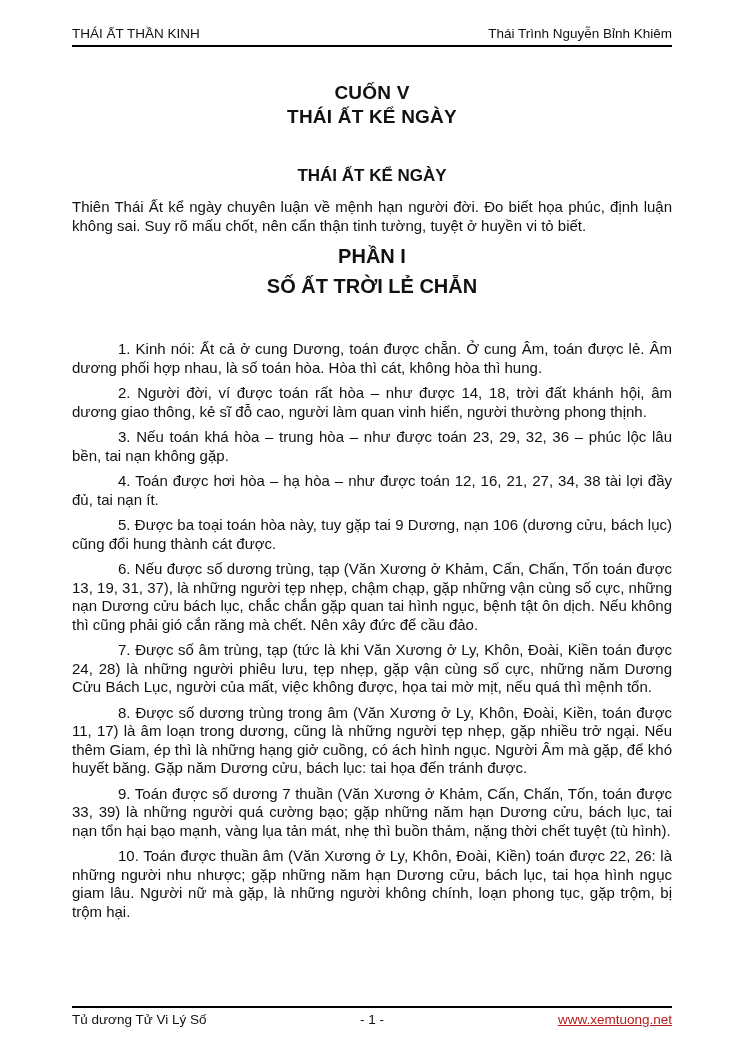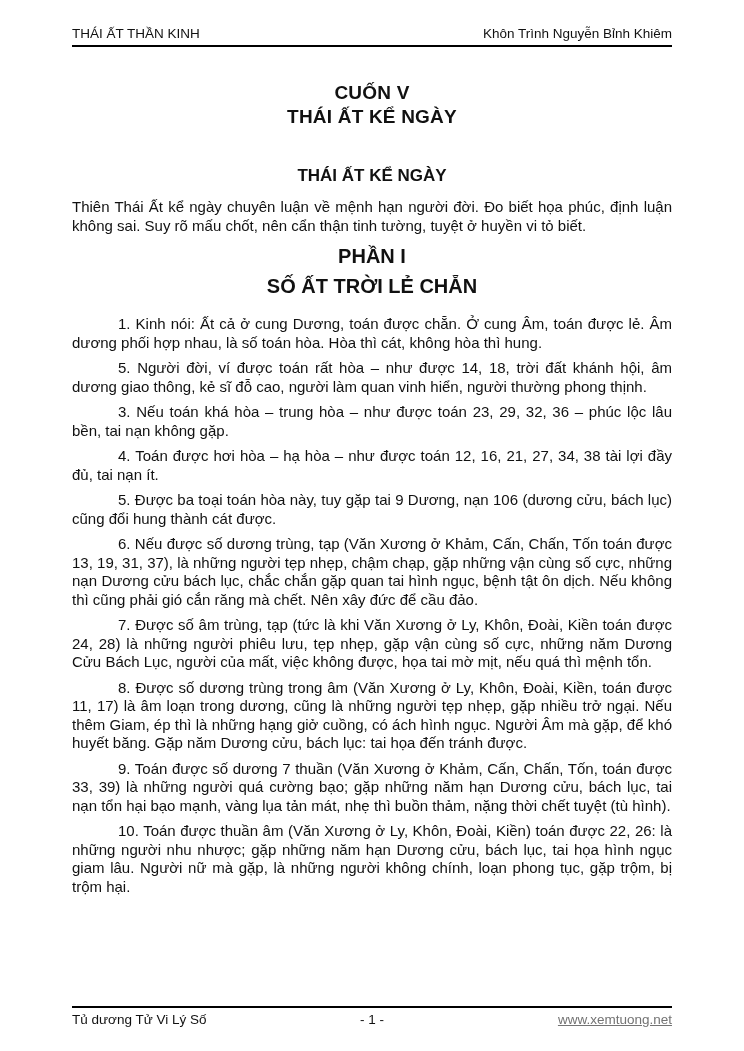--- a/index.html
+++ b/index.html
@@ -61,21 +61,21 @@
   }
   .part-subheading {
     margin-top: 5px;
     text-align: center;
     font-weight: bold;
     font-size: 20px;
     line-height: 25px;
   }
   
   .body-text {
-    margin-top: 16px;
+    margin-top: 41px;
   }
   .body-text p {
     margin: 0 0 7px 0;
     font-size: 15px;
     line-height: 18.5px;
     text-align: justify;
     text-indent: 46px;
   }
   
   .page-footer {
@@ -85,50 +85,50 @@
     display: flex;
     justify-content: space-between;
     align-items: flex-start;
     font-size: 13.5px;
   }
   .page-footer .footer-center { flex: 0 0 auto; }
   .page-footer .footer-left,
   .page-footer .footer-right { flex: 0 0 36%; }
   .page-footer .footer-right { text-align: right; }
   .footer-link {
-    color: #737373;
+    color: #b91c1c;
     text-decoration: underline;
     cursor: pointer;
   }
 </style>
 </head>
 <body>
 
 <div class="page">
 
   <div class="running-header">
     <span>THÁI ẤT THẦN KINH</span>
-    <span>Khôn Trình Nguyễn Bỉnh Khiêm</span>
+    <span>Thái Trình Nguyễn Bỉnh Khiêm</span>
   </div>
 
   <div class="title-block">
     <div>CUỐN V</div>
     <div>THÁI ẤT KỂ NGÀY</div>
   </div>
 
   <div class="section-heading">THÁI ẤT KỂ NGÀY</div>
 
   <div class="intro">Thiên Thái Ất kể ngày chuyên luận về mệnh hạn người đời. Đo biết họa phúc, định luận không sai. Suy rõ mấu chốt, nên cẩn thận tinh tường, tuyệt ở huyền vi tỏ biết.</div>
 
   <div class="part-heading">PHẦN I</div>
   <div class="part-subheading">SỐ ẤT TRỜI LẺ CHẴN</div>
 
   <div class="body-text">
     <p>1. Kinh nói: Ất cả ở cung Dương, toán được chẵn. Ở cung Âm, toán được lẻ. Âm dương phối hợp nhau, là số toán hòa. Hòa thì cát, không hòa thì hung.</p>
-    <p>5. Người đời, ví được toán rất hòa – như được 14, 18, trời đất khánh hội, âm dương giao thông, kẻ sĩ đỗ cao, người làm quan vinh hiển, người thường phong thịnh.</p>
+    <p>2. Người đời, ví được toán rất hòa – như được 14, 18, trời đất khánh hội, âm dương giao thông, kẻ sĩ đỗ cao, người làm quan vinh hiển, người thường phong thịnh.</p>
     <p>3. Nếu toán khá hòa – trung hòa – như được toán 23, 29, 32, 36 – phúc lộc lâu bền, tai nạn không gặp.</p>
     <p>4. Toán được hơi hòa – hạ hòa – như được toán 12, 16, 21, 27, 34, 38 tài lợi đầy đủ, tai nạn ít.</p>
     <p>5. Được ba toại toán hòa này, tuy gặp tai 9 Dương, nạn 106 (dương cửu, bách lục) cũng đổi hung thành cát được.</p>
     <p>6. Nếu được số dương trùng, tạp (Văn Xương ở Khảm, Cấn, Chấn, Tốn toán được 13, 19, 31, 37), là những người tẹp nhẹp, chậm chạp, gặp những vận cùng số cực, những nạn Dương cửu bách lục, chắc chắn gặp quan tai hình ngục, bệnh tật ôn dịch. Nếu không thì cũng phải gió cắn răng mà chết. Nên xây đức để cầu đảo.</p>
     <p>7. Được số âm trùng, tạp (tức là khi Văn Xương ở Ly, Khôn, Đoài, Kiền toán được 24, 28) là những người phiêu lưu, tẹp nhẹp, gặp vận cùng số cực, những năm Dương Cửu Bách Lục, người của mất, việc không được, họa tai mờ mịt, nếu quá thì mệnh tổn.</p>
     <p>8. Được số dương trùng trong âm (Văn Xương ở Ly, Khôn, Đoài, Kiền, toán được 11, 17) là âm loạn trong dương, cũng là những người tẹp nhẹp, gặp nhiều trở ngại. Nếu thêm Giam, ép thì là những hạng giở cuồng, có ách hình ngục. Người Âm mà gặp, để khó huyết băng. Gặp năm Dương cửu, bách lục: tai họa đến tránh được.</p>
     <p>9. Toán được số dương 7 thuần (Văn Xương ở Khảm, Cấn, Chấn, Tốn, toán được 33, 39) là những người quá cường bạo; gặp những năm hạn Dương cửu, bách lục, tai nạn tổn hại bạo mạnh, vàng lụa tản mát, nhẹ thì buồn thảm, nặng thời chết tuyệt (tù hình).</p>
     <p>10. Toán được thuần âm (Văn Xương ở Ly, Khôn, Đoài, Kiền) toán được 22, 26: là những người nhu nhược; gặp những năm hạn Dương cửu, bách lục, tai họa hình ngục giam lâu. Người nữ mà gặp, là những người không chính, loạn phong tục, gặp trộm, bị trộm hại.</p>
   </div>
 

